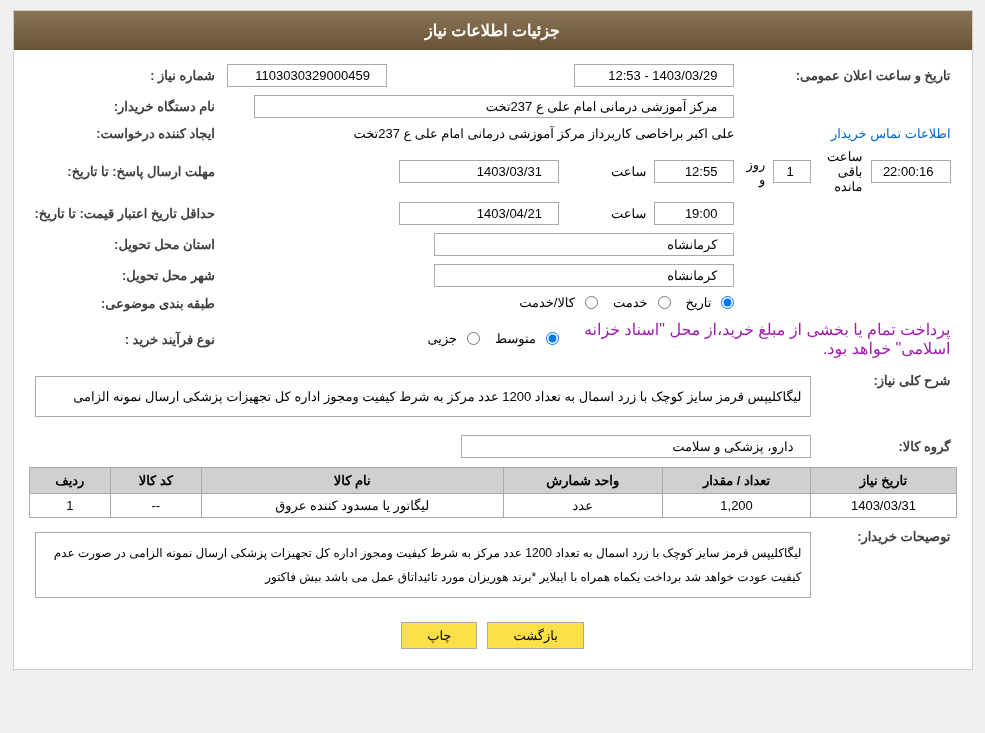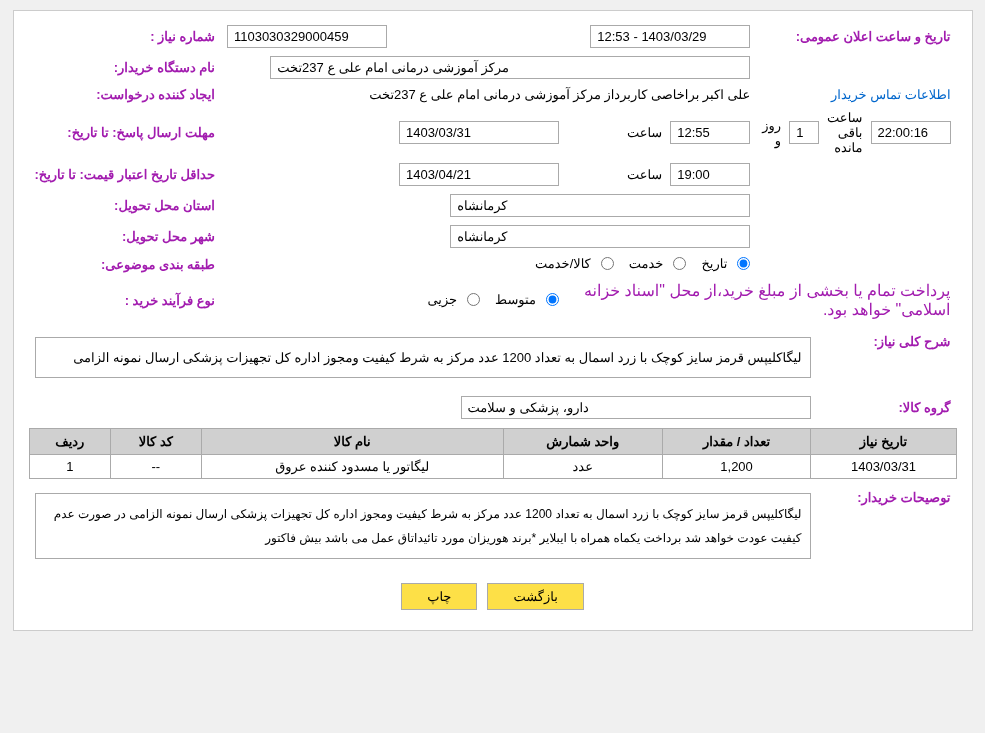--- a/index.html
+++ b/index.html
@@ -30,33 +30,33 @@
     .info-grid {
       width: 100%;
       border-collapse: collapse;
       margin-bottom: 5px;
     }
     .info-grid td {
       padding: 4px 6px;
       vertical-align: middle;
     }
     .label-cell {
-      color: #a21caf;
+      color: #404040;
       font-weight: bold;
       white-space: nowrap;
       text-align: right;
       width: 140px;
     }
     .input-field {
       border: 1px solid #aaa;
-      padding: 3px 6px;
+      padding: 3px 16px;
       background: white;
       display: inline-block;
       min-width: 200px;
-      text-align: left;
+      text-align: right;
     }
     .input-wide {
       min-width: 350px;
       margin-left: 20px;
     }
     .input-medium {
       min-width: 160px;
     }
     .input-small {
       min-width: 80px;
@@ -137,20 +137,23 @@
       display: flex;
       align-items: center;
       gap: 8px;
       direction: rtl;
     }
   </style>
 </head>
 <body>
 
 <div class="main-container">
+  <div class="page-header">
+    <span>جزئیات اطلاعات نیاز</span>
+  </div>
 
   <div class="content">
 
     <table class="info-grid">
 
       <tbody>
           <tr>
         <td class="label-cell">تاریخ و ساعت اعلان عمومی:</td>
         <td>
           <div class="input-field input-medium">1403/03/29 - 12:53</div>

